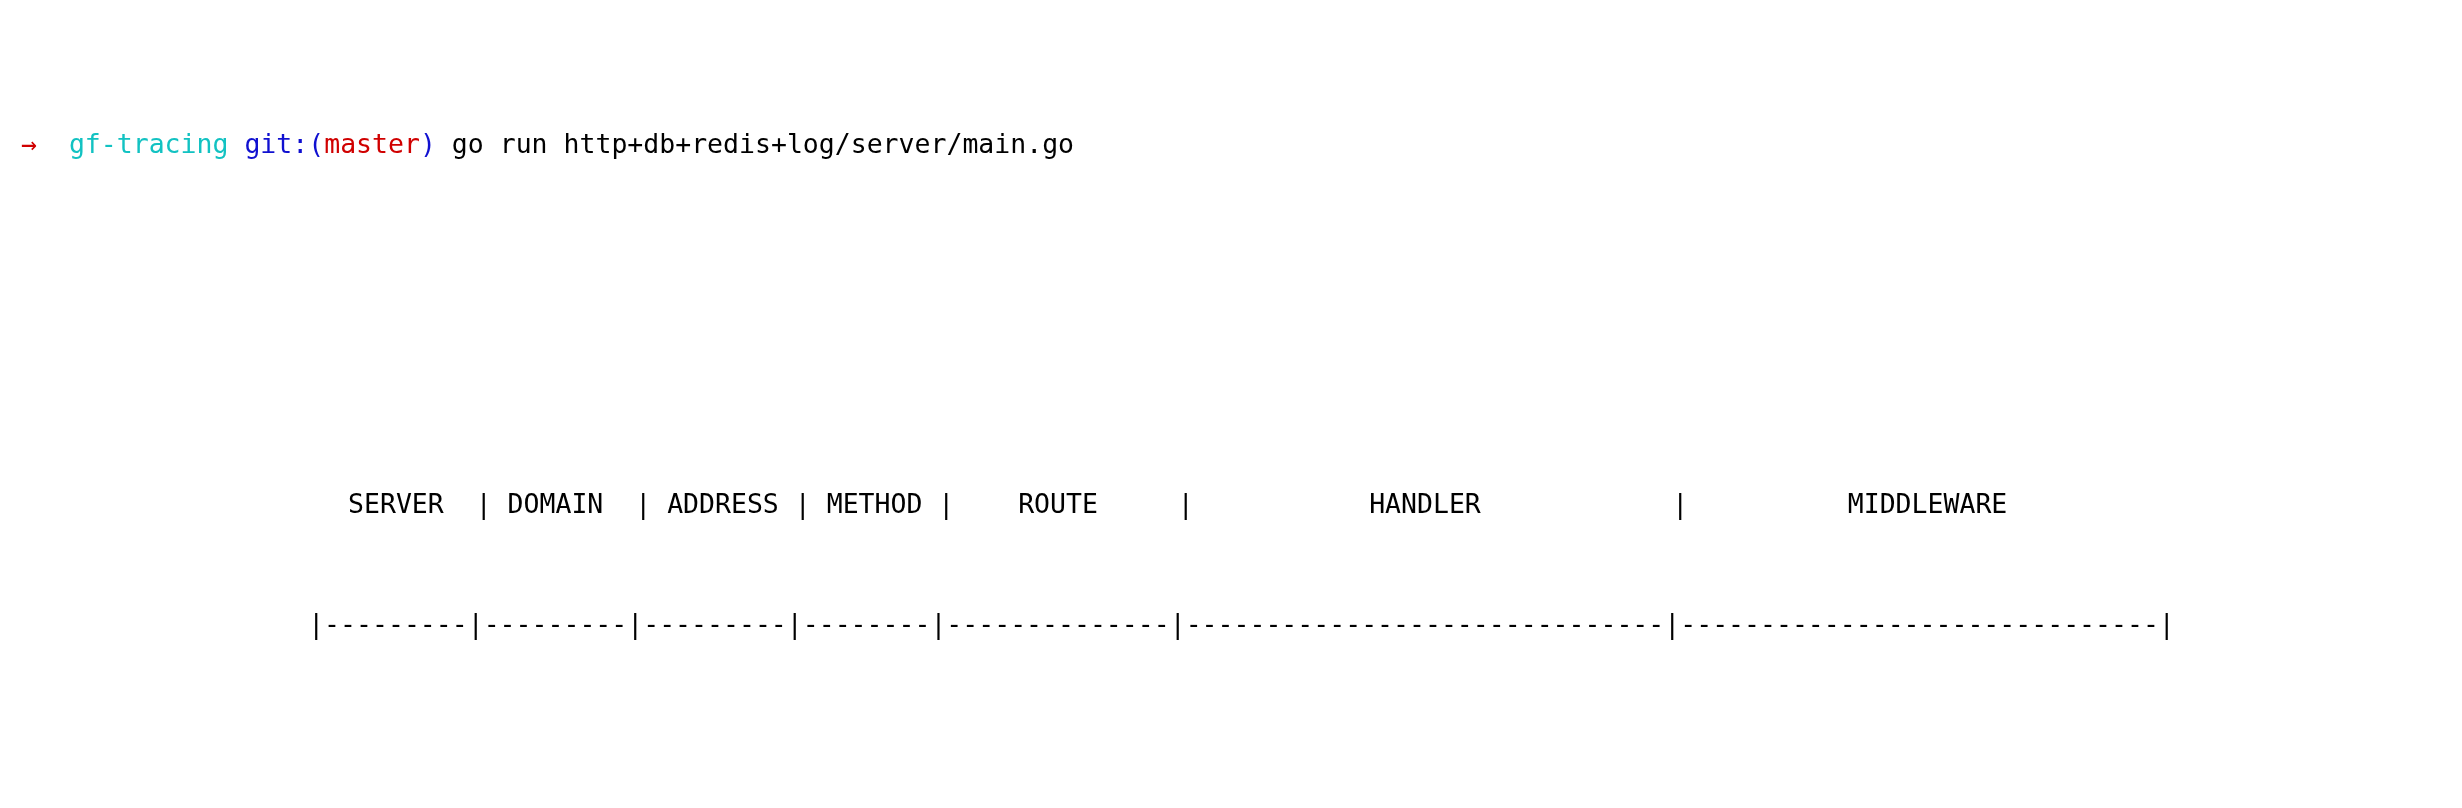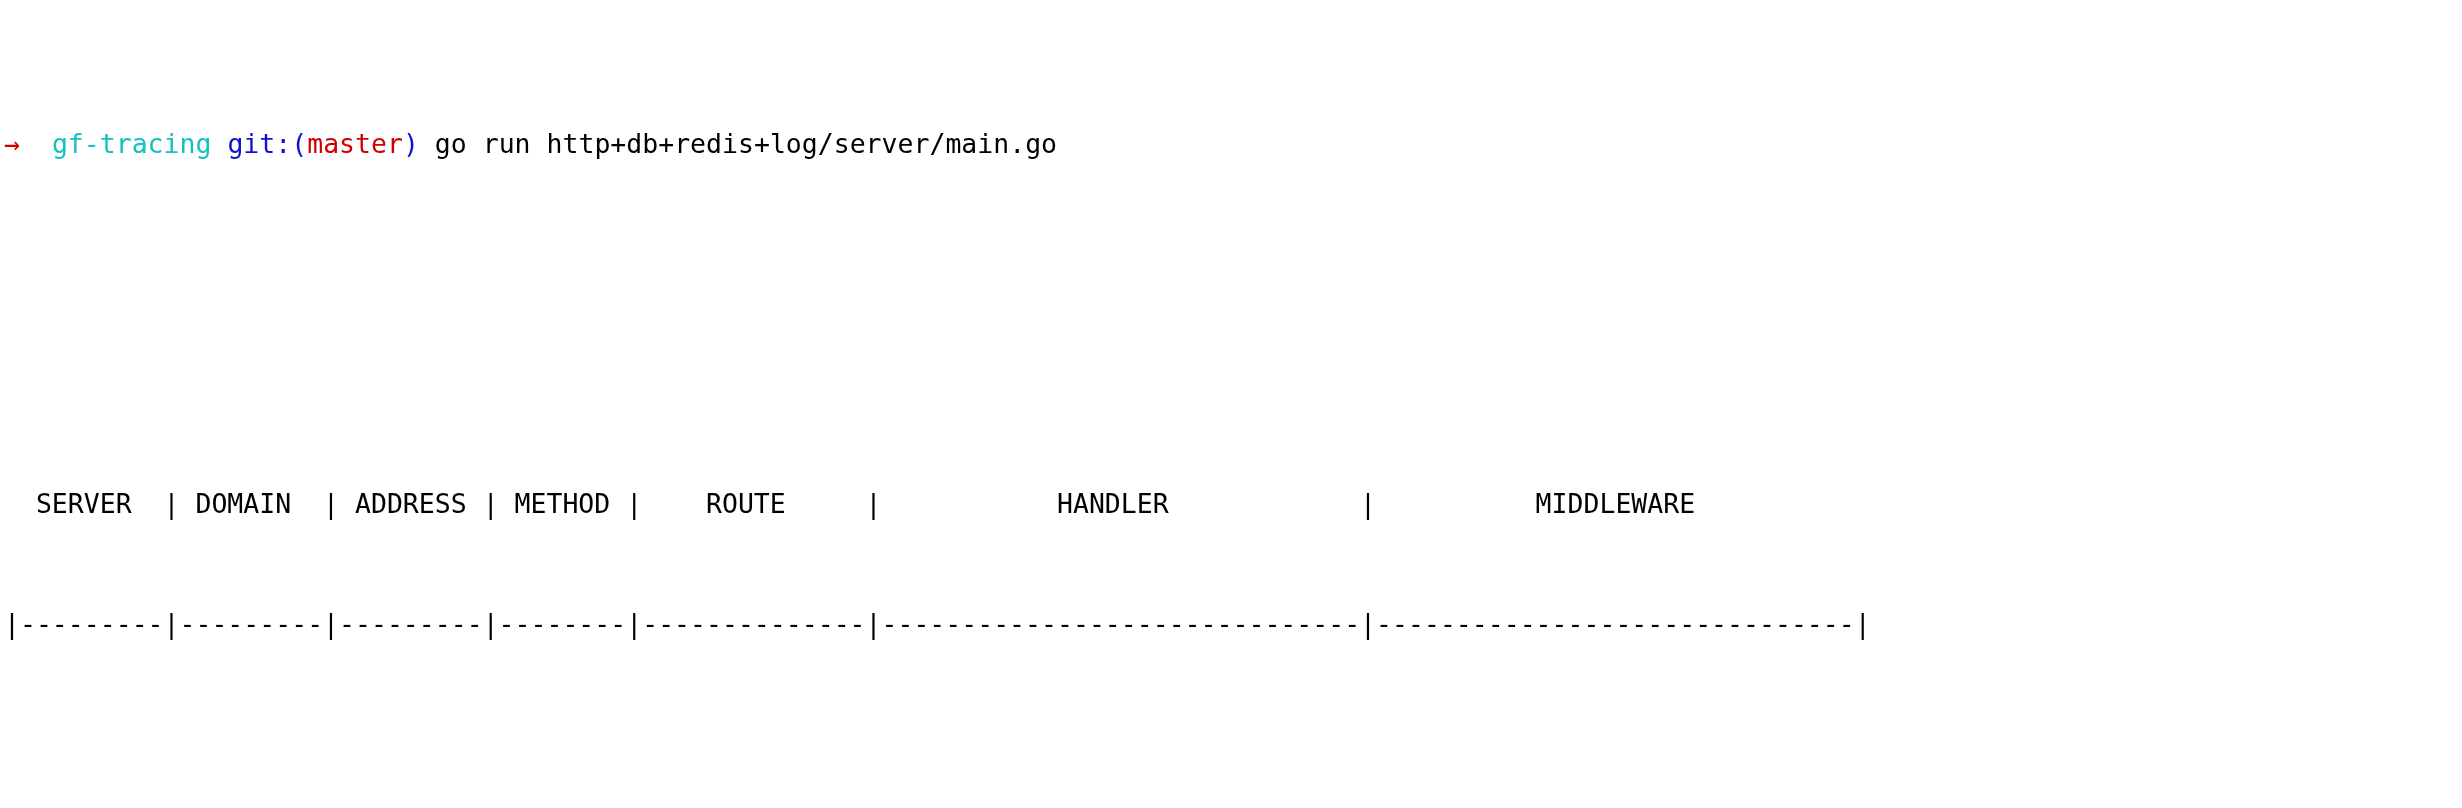--- a/index.html
+++ b/index.html
@@ -21,29 +21,29 @@
     color: #000000;
     padding: 4px 0 0 0;
     font-size: 26.5px;
     line-height: 40px;
     letter-spacing: 0px;
     white-space: pre;
   }
   .line {
     white-space: pre;
     height: 40px;
-    padding-left: 4px;
+    padding-left: 21px;
   }
   .line.blank { height: 40px; }
   .seg { white-space: pre; }
   .c-red    { color: #d00000; }
   .c-cyan   { color: #12c2c2; }
   .c-blue   { color: #1010d0; }
   .c-black  { color: #000000; }
-  .tbl { white-space: pre; }
+  .tbl { white-space: pre; text-align: center; }
 </style>
 </head>
 <body>
 
 <div id="terminal">
 
   <div class="line"><span class="seg c-red">→</span><span class="seg c-black">  </span><span class="seg c-cyan">gf-tracing</span><span class="seg c-black"> </span><span class="seg c-blue">git:(</span><span class="seg c-red">master</span><span class="seg c-blue">)</span><span class="seg c-black"> go run http+db+redis+log/server/main.go</span></div>
 
 
   <div class="line blank"> </div>

